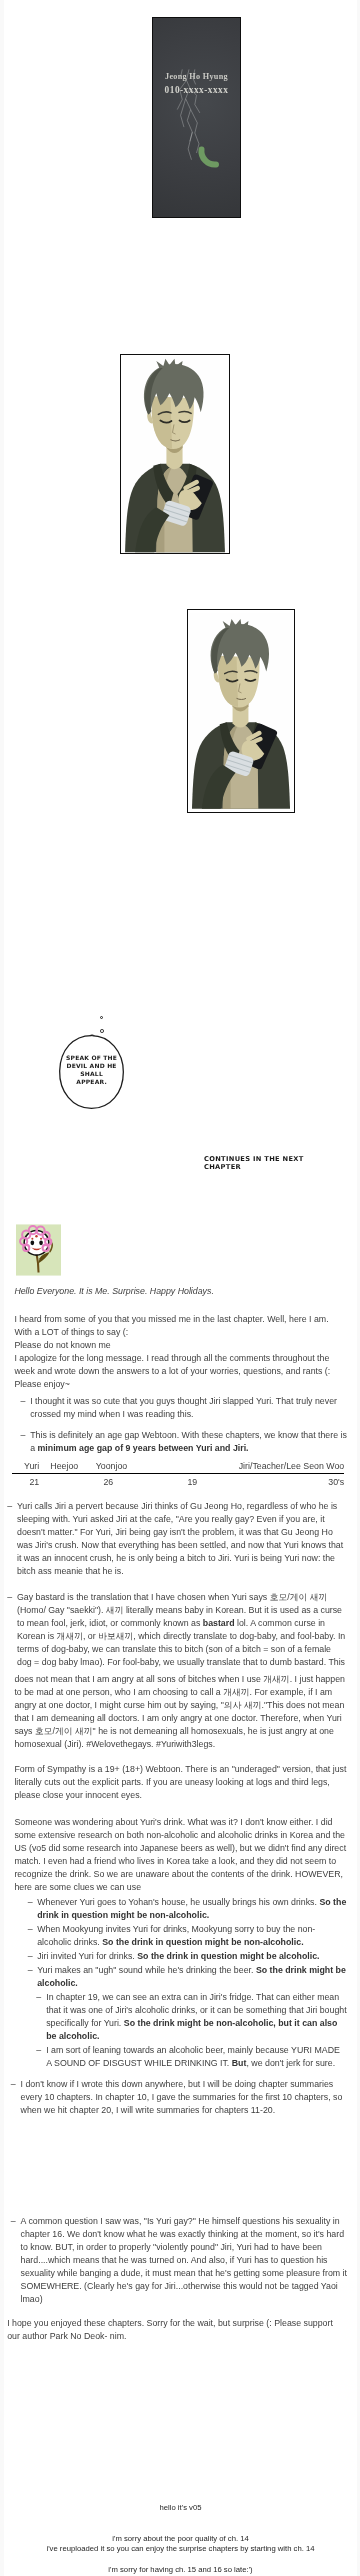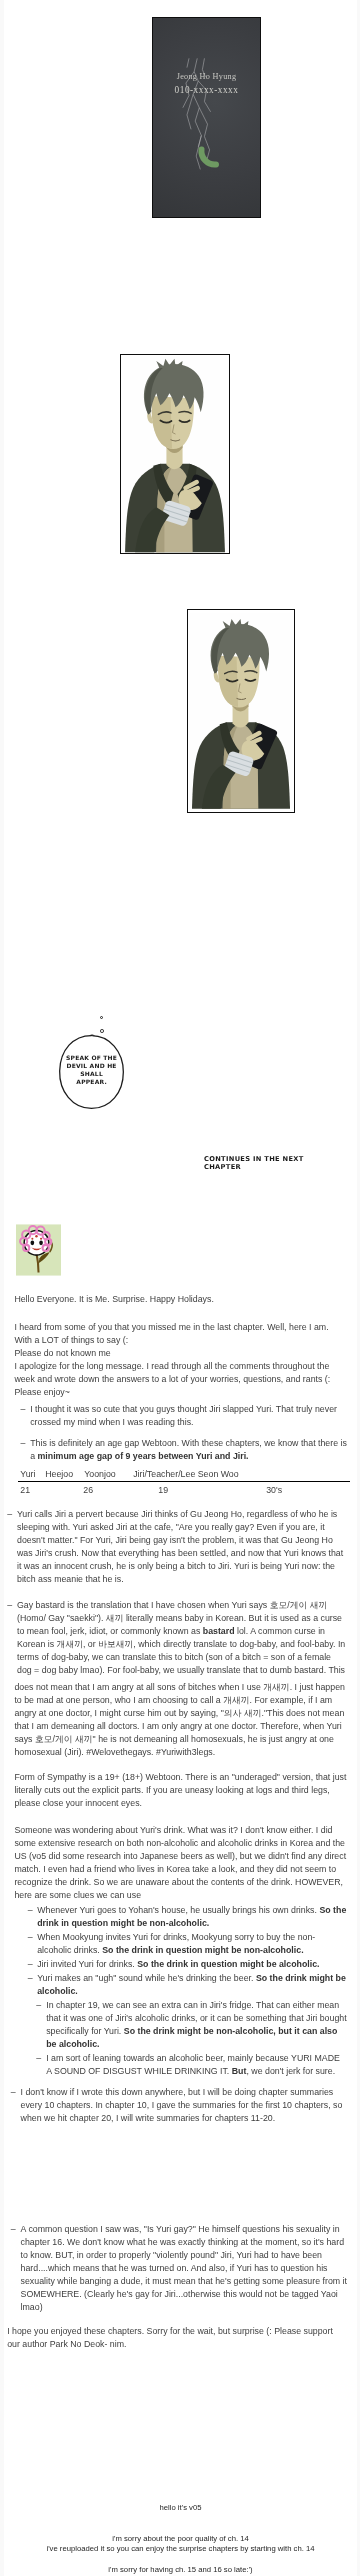--- a/index.html
+++ b/index.html
@@ -3,22 +3,22 @@
 <meta charset="utf-8">
 <style>
   html,body{margin:0;padding:0;background:#ffffff;}
   .page{position:relative;width:361px;height:2705px;background:#ffffff;overflow:hidden;
         font-family:"Liberation Sans",sans-serif;}
   .edge{position:absolute;top:0;width:4.1px;height:100%;background:rgba(0,0,0,0.025);}
   .edge.l{left:0}.edge.r{right:0}
 
   
   .panel{position:absolute;border:1px solid #0e0e0e;box-sizing:border-box;background:#fff;}
-  #panel-phone{left:152px;top:16.5px;width:109px;height:201px;
-     background:radial-gradient(circle at 58% 42%, #45484c 0%, #3c3e42 55%, #343639 100%);}
+  #panel-phone{left:152px;top:16.5px;width:89px;height:201px;
+     background:radial-gradient(circle at 58% 42%, #45484c 0%, #3c3e42 55%, #343639 100%);font-weight:bold;}
   .phone-name{position:absolute;left:0;top:54px;width:100%;text-align:center;
      font-family:"Liberation Serif",serif;font-size:8.2px;color:#c9c9c4;letter-spacing:0.3px;}
   .phone-number{position:absolute;left:0;top:67px;width:100%;text-align:center;
      font-family:"Liberation Serif",serif;font-size:9.3px;color:#d2d2cc;letter-spacing:0.5px;}
   .phone-accept{position:absolute;left:42px;top:127px;}
   .crack{position:absolute;left:0;top:0;}
 
   #panel-man-torso{left:120px;top:354px;width:110px;height:200px;}
   #panel-man-phone{left:187px;top:609px;width:108px;height:204px;}
   .panel svg{display:block;width:100%;height:100%;}
@@ -43,21 +43,21 @@
   .note-blk{position:relative;font-size:8.8px;line-height:13px;color:#3e3e3e;}
   .note-blk .bold{font-weight:700;color:#343434;}
   .t-para{padding-left:7.2px;}
   .t-paraflush{padding-left:0;}
   .t-b1{padding-left:23px;}  .t-b1>.dash{position:absolute;left:13.4px;}
   .t-bA{padding-left:9.8px;}  .t-bA>.dash{position:absolute;left:0px;}
   .t-b2{padding-left:30px;}  .t-b2>.dash{position:absolute;left:20.6px;}
   .t-b3{padding-left:39px;}  .t-b3>.dash{position:absolute;left:29px;}
   .t-b4{padding-left:13.4px;}  .t-b4>.dash{position:absolute;left:3.6px;}
 
-  .age-table{margin-left:11px;width:332px;font-size:8.8px;color:#3e3e3e;}
+  .age-table{margin-left:5px;width:332px;font-size:8.8px;color:#3e3e3e;text-align:right;}
   .age-head{display:grid;grid-template-columns:27px 39px 49px 1fr;
      border-bottom:1.5px solid #000;padding-bottom:1.5px;}
   .age-row{display:grid;grid-template-columns:27px 39px 49px 1fr;padding-top:3.1px;gap:35px;}
   .age-head span:nth-child(1),.age-row span:nth-child(1){padding-left:2.1px;}
   .age-row span:nth-child(2){padding-left:3.1px;}
   .age-row span:nth-child(3){padding-left:4.1px;}
   .age-row span:nth-child(4){padding-left:28px;}
 
   
   .footer{position:absolute;left:0;top:2503px;width:361px;text-align:center;
@@ -200,21 +200,21 @@
       <ellipse cx="49" cy="36" rx="3.6" ry="4.6" fill="#111"></ellipse>
       <circle cx="32" cy="28" r="2" fill="#c0392b"></circle>
       <circle cx="49" cy="28" r="2" fill="#c0392b"></circle>
       <circle cx="40" cy="23" r="2.4" fill="#c0392b"></circle>
       <path d="M30 45 Q40 56 51 45 Q41 50 30 45 Z" fill="#c0392b"></path>
     </svg>
   </div>
 
   <div class="notes">
     <div>
-        <div class="note-blk t-para" style="margin-top: 12px;"><span>Hello Everyone. It is Me. Surprise. Happy Holidays.</span></div>
+        <div class="note-blk t-para" style="margin-top: 4px; font-style: italic;"><span>Hello Everyone. It is Me. Surprise. Happy Holidays.</span></div>
         <div class="note-blk t-para" style="margin-top: 15px;"><span>I heard from some of you that you missed me in the last chapter. Well, here I am. With a LOT of things to say (:</span></div>
         <div class="note-blk t-para" style="margin-top: 0px;"><span>Please do not known me</span></div>
         <div class="note-blk t-para" style="margin-top: 0px;"><span>I apologize for the long message. I read through all the comments throughout the week and wrote down the answers to a lot of your worries, questions, and rants (: Please enjoy~</span></div>
         <div class="note-blk t-b1" style="margin-top: 4.1px;"><span class="dash">–</span><span>I thought it was so cute that you guys thought Jiri slapped Yuri. That truly never crossed my mind when I was reading this.</span></div>
         <div class="note-blk t-b1" style="margin-top: 8.2px;"><span class="dash">–</span><span>This is definitely an age gap Webtoon. With these chapters, we know that there is a </span><span class="bold">minimum age gap of 9 years between Yuri and Jiri.</span></div>
         <div class="age-table" style="margin-top: 6.2px;">
           <div class="age-head">
             <span>Yuri</span>
             <span>Heejoo</span>
             <span>Yoonjoo</span>

